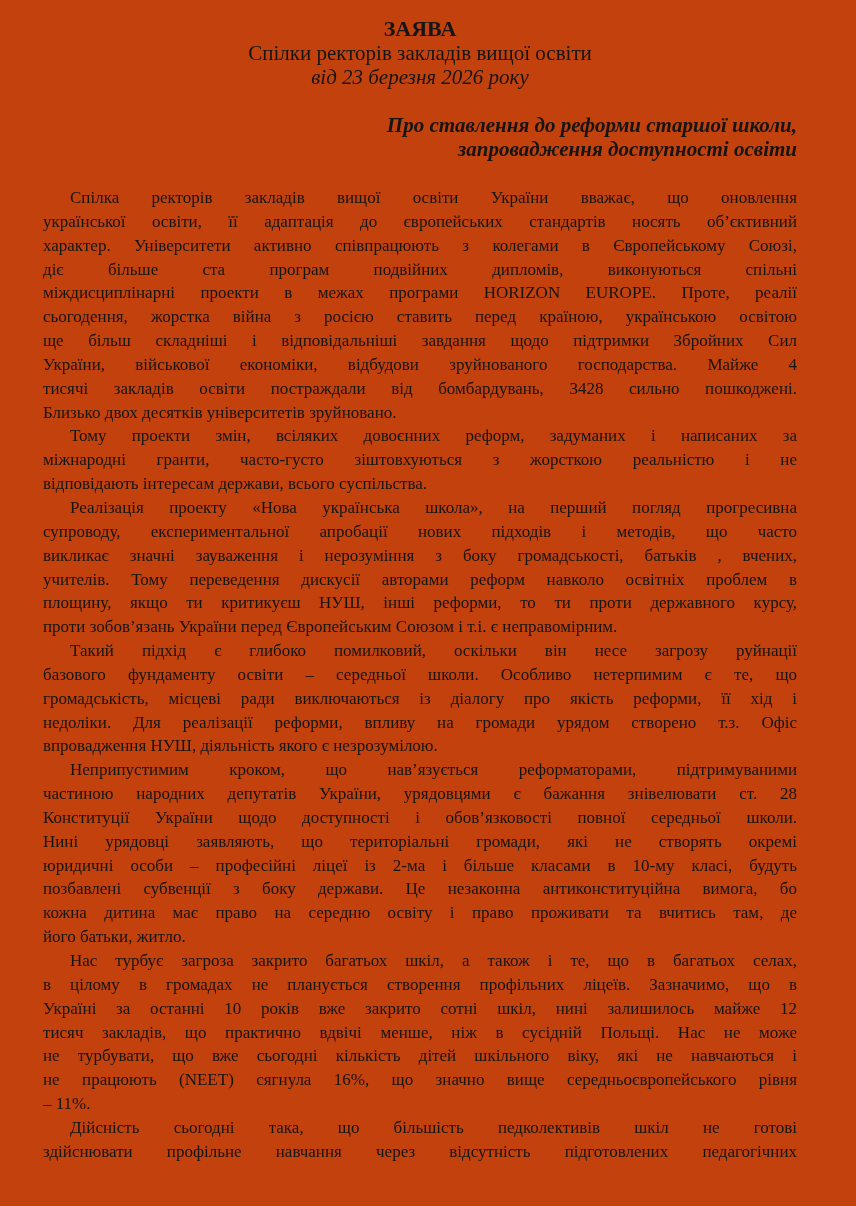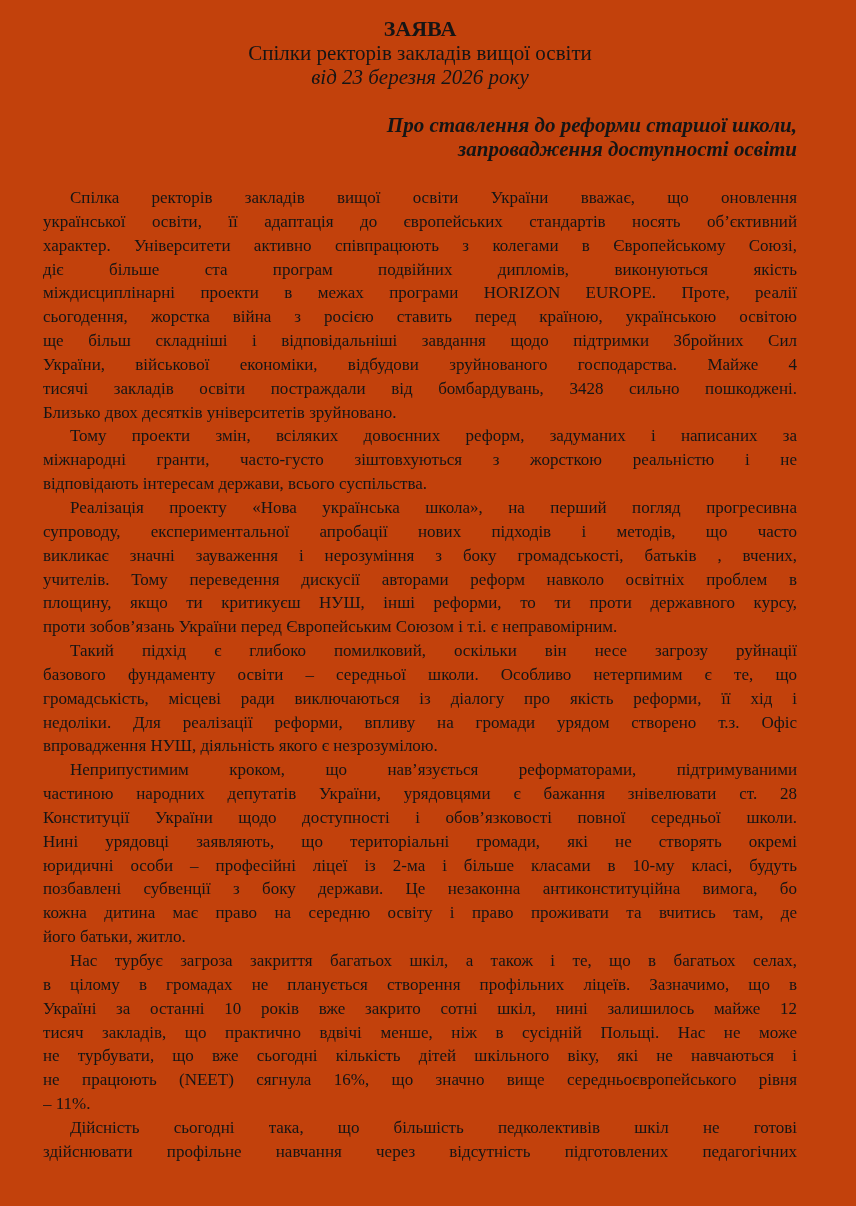--- a/index.html
+++ b/index.html
@@ -84,21 +84,21 @@
   <div class="doc-subject">
     <div>Про ставлення до реформи старшої школи,</div>
     <div>запровадження доступності освіти</div>
   </div>
 
   <div class="doc-body">
       <div class="paragraph">
         <div class="line first">Спілка ректорів закладів вищої освіти України вважає, що оновлення</div>
         <div class="line">української освіти, її адаптація до європейських стандартів носять об’єктивний</div>
         <div class="line">характер. Університети активно співпрацюють з колегами в Європейському Союзі,</div>
-        <div class="line">діє більше ста програм подвійних дипломів, виконуються якість</div>
+        <div class="line">діє більше ста програм подвійних дипломів, виконуються спільні</div>
         <div class="line">міждисциплінарні проекти в межах програми HORIZON EUROPE. Проте, реалії</div>
         <div class="line">сьогодення, жорстка війна з росією ставить перед країною, українською освітою</div>
         <div class="line">ще більш складніші і відповідальніші завдання щодо підтримки Збройних Сил</div>
         <div class="line">України, військової економіки, відбудови зруйнованого господарства. Майже 4</div>
         <div class="line">тисячі закладів освіти постраждали від бомбардувань, 3428 сильно пошкоджені.</div>
         <div class="line last">Близько двох десятків університетів зруйновано.</div>
       </div>
       <div class="paragraph">
         <div class="line first">Тому проекти змін, всіляких довоєнних реформ, задуманих і написаних за</div>
         <div class="line">міжнародні гранти, часто-густо зіштовхуються з жорсткою реальністю і не</div>
@@ -123,21 +123,21 @@
         <div class="line first">Неприпустимим кроком, що нав’язується реформаторами, підтримуваними</div>
         <div class="line">частиною народних депутатів України, урядовцями є бажання знівелювати ст. 28</div>
         <div class="line">Конституції України щодо доступності і обов’язковості повної середньої школи.</div>
         <div class="line">Нині урядовці заявляють, що територіальні громади, які не створять окремі</div>
         <div class="line">юридичні особи – професійні ліцеї із 2-ма і більше класами в 10-му класі, будуть</div>
         <div class="line">позбавлені субвенції з боку держави. Це незаконна антиконституційна вимога, бо</div>
         <div class="line">кожна дитина має право на середню освіту і право проживати та вчитись там, де</div>
         <div class="line last">його батьки, житло.</div>
       </div>
       <div class="paragraph">
-        <div class="line first">Нас турбує загроза закриття багатьох шкіл, а також і те, що в багатьох селах,</div>
+        <div class="line first">Нас турбує загроза закрито багатьох шкіл, а також і те, що в багатьох селах,</div>
         <div class="line">в цілому в громадах не планується створення профільних ліцеїв. Зазначимо, що в</div>
         <div class="line">Україні за останні 10 років вже закрито сотні шкіл, нині залишилось майже 12</div>
         <div class="line">тисяч закладів, що практично вдвічі менше, ніж  в сусідній Польщі. Нас не може</div>
         <div class="line">не турбувати, що вже сьогодні кількість дітей шкільного віку, які не навчаються і</div>
         <div class="line">не працюють (NEET) сягнула 16%, що значно вище середньоєвропейського рівня</div>
         <div class="line last">– 11%.</div>
       </div>
       <div class="paragraph">
         <div class="line first">Дійсність сьогодні така, що більшість педколективів шкіл не готові</div>
         <div class="line">здійснювати профільне навчання через відсутність підготовлених педагогічних</div>

